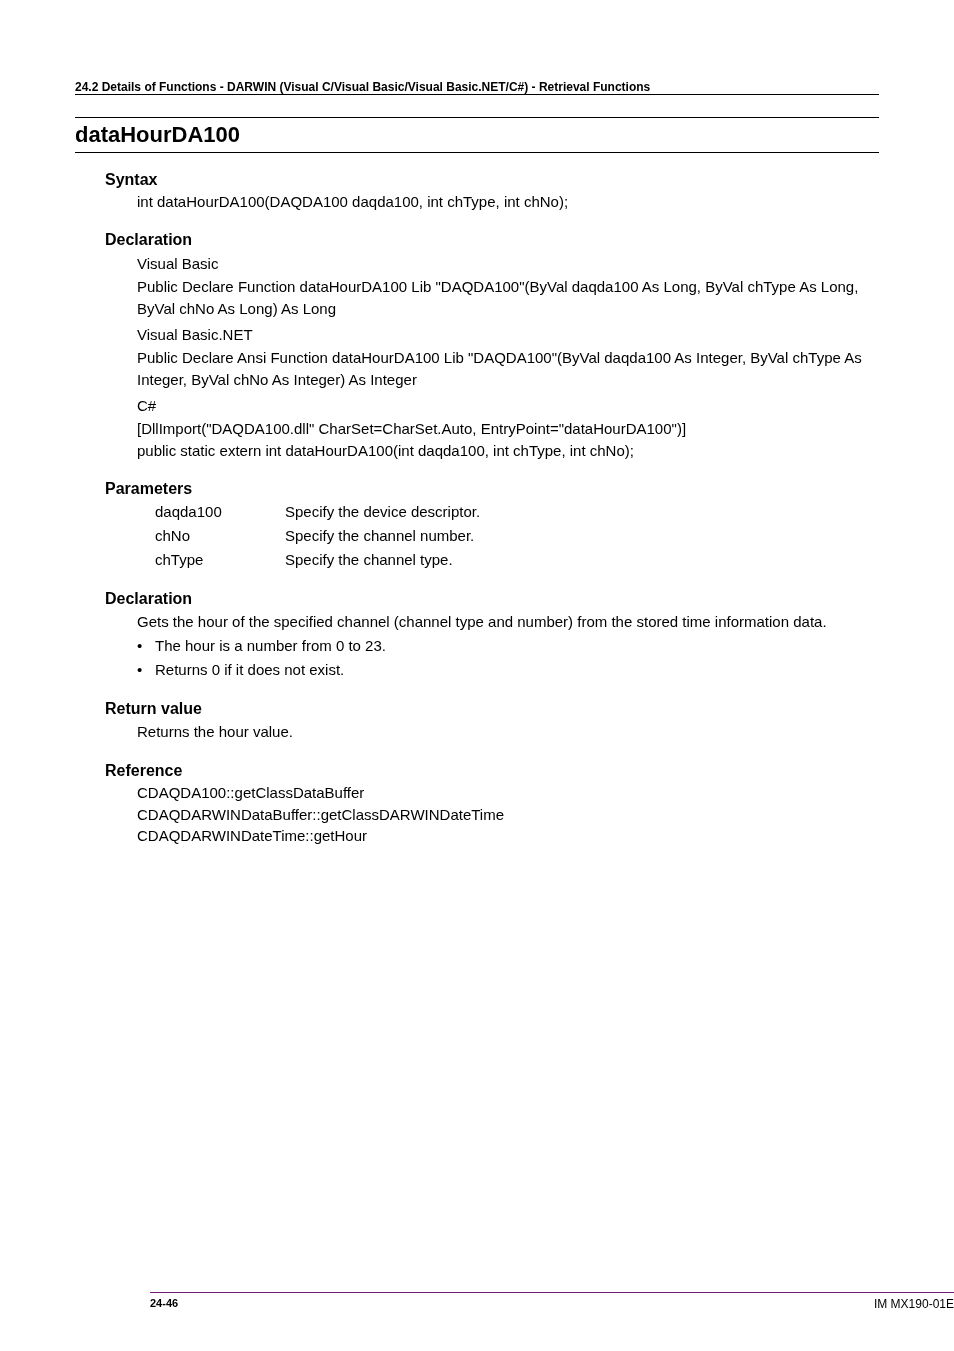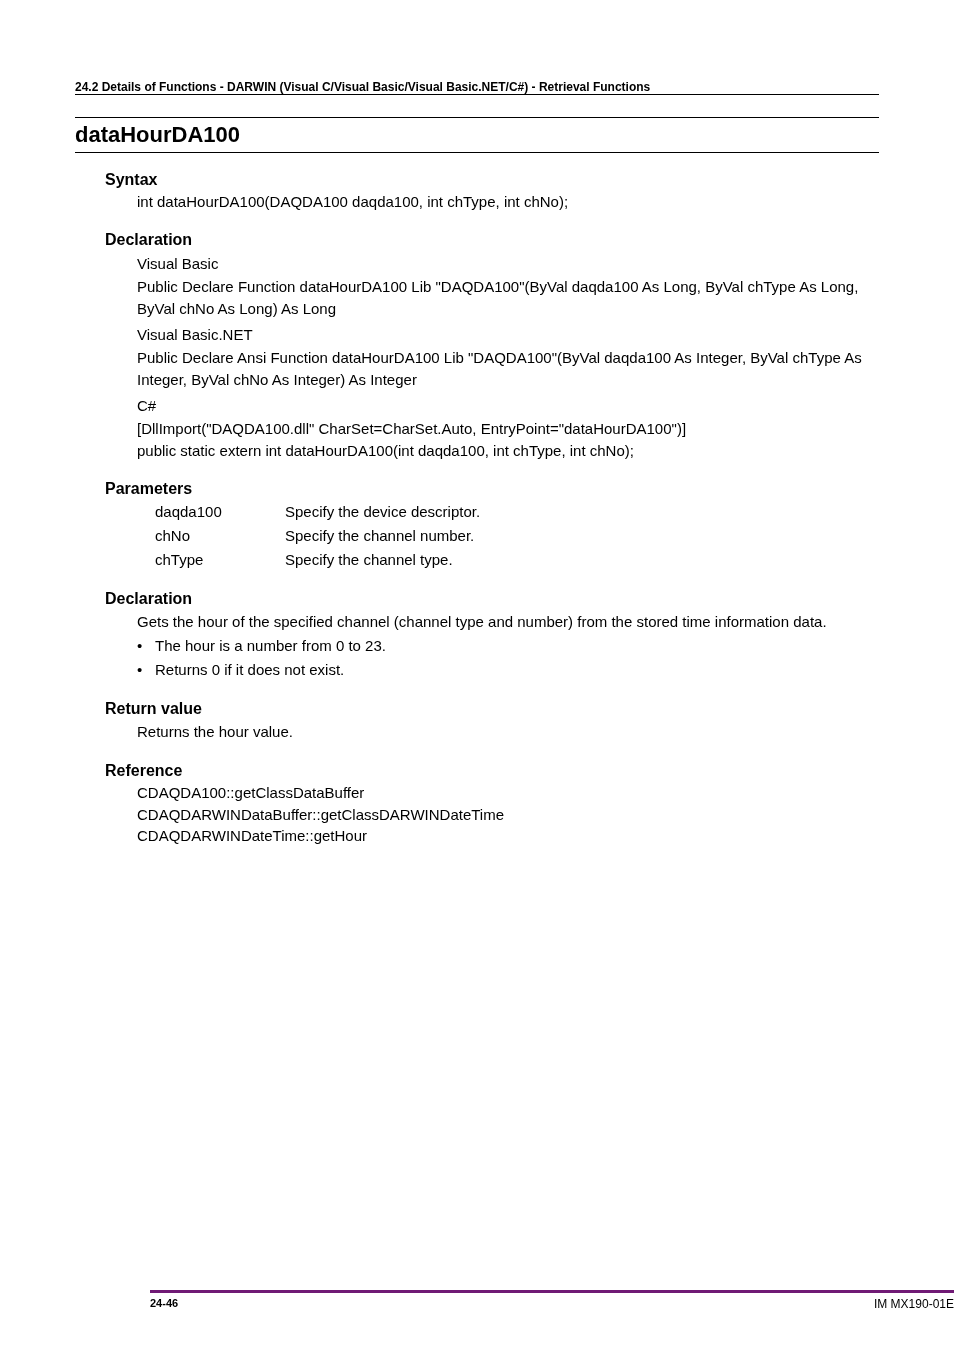--- a/index.html
+++ b/index.html
@@ -79,21 +79,21 @@
       width: 18px;
       flex-shrink: 0;
     }
     .footer {
       position: absolute;
       bottom: 40px;
       left: 75px;
       right: 75px;
       display: flex;
       justify-content: space-between;
-      border-top: 3px solid #701a75;
+      border-top: 1px solid #701a75;
       padding-top: 4px;
       font-size: 11px;
       width: 804px;
     }
     .footer-left {
       font-weight: bold;
     }
     .footer-right {
       font-weight: normal;
       font-size: 12px;

